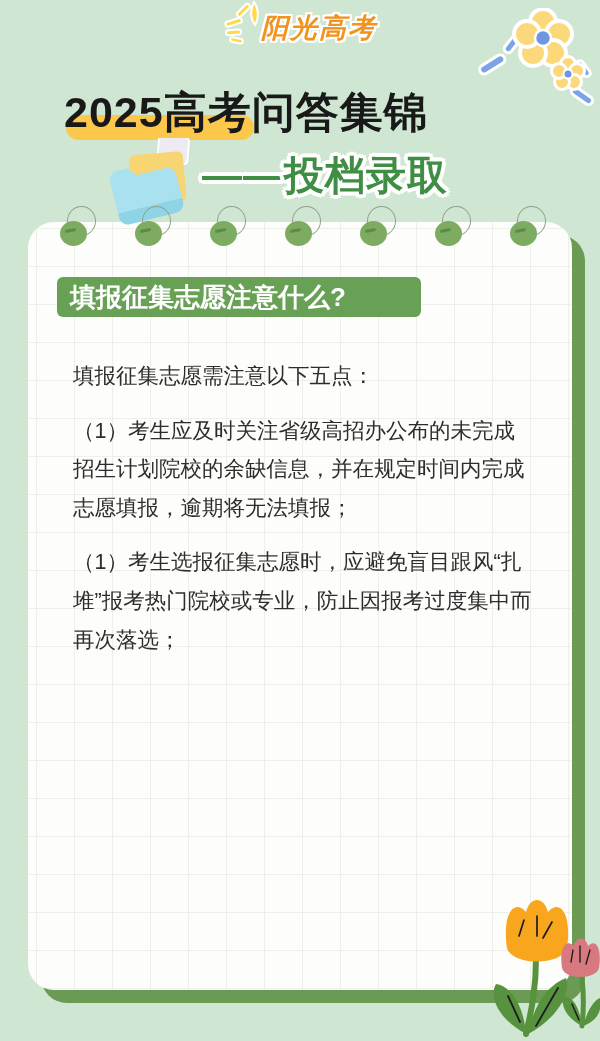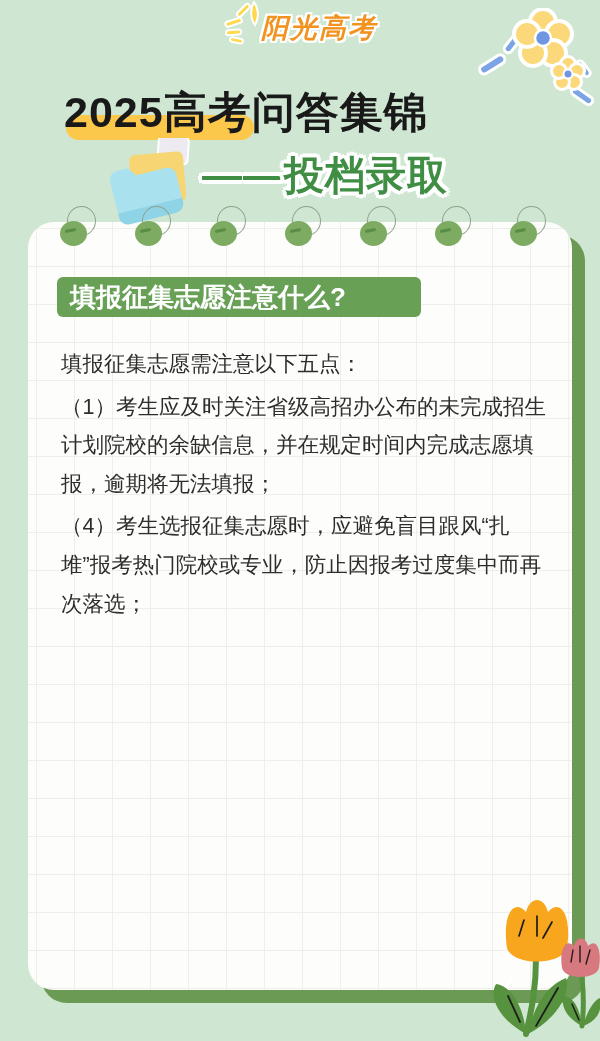--- a/index.html
+++ b/index.html
@@ -69,21 +69,21 @@
   }
   .question-bar{
     position:absolute;left:29px;top:55px;width:364px;height:40px;
     box-sizing:border-box;padding:5px 13px;background:#68a156;border-radius:6px;
     color:#ffffff;font-size:26px;font-weight:700;line-height:30px;
   }
   .card-body{
     position:absolute;left:29px;top:119px;width:494px;
     font-size:21.5px;line-height:38.6px;color:#2d2d2d;
   }
-  .card-body p{margin:4px;}
+  .card-body p{margin:16px;}
   .tulips{position:absolute;left:452px;top:884px;z-index:6;}
 </style>
 </head>
 <body>
 
 <div class="poster">
 
   <div class="logo">
     <svg class="logo-rays" width="42" height="48" viewBox="0 0 42 48">
       <g fill="#ffd94b" stroke="#ffffff" stroke-width="2">
@@ -137,21 +137,21 @@
       </g>
     </svg>
     <div class="subtitle-text"><span>——</span><span>投档录取</span></div>
   </div>
 
   <div class="card">
     <div class="question-bar">填报征集志愿注意什么?</div>
     <div class="card-body">
       <p>填报征集志愿需注意以下五点：</p>
       <p>（1）考生应及时关注省级高招办公布的未完成招生计划院校的余缺信息，并在规定时间内完成志愿填报，逾期将无法填报；</p>
-      <p>（4）考生选报征集志愿时，应避免盲目跟风“扎堆”报考热门院校或专业，防止因报考过度集中而再次落选；</p>
+      <p>（1）考生选报征集志愿时，应避免盲目跟风“扎堆”报考热门院校或专业，防止因报考过度集中而再次落选；</p>
     </div>
   </div>
 
   <div class="rings">
     <div class="ring">
         <span class="loop"></span>
         <span class="dot"></span>
       </div>
     <div class="ring">
         <span class="loop"></span>

